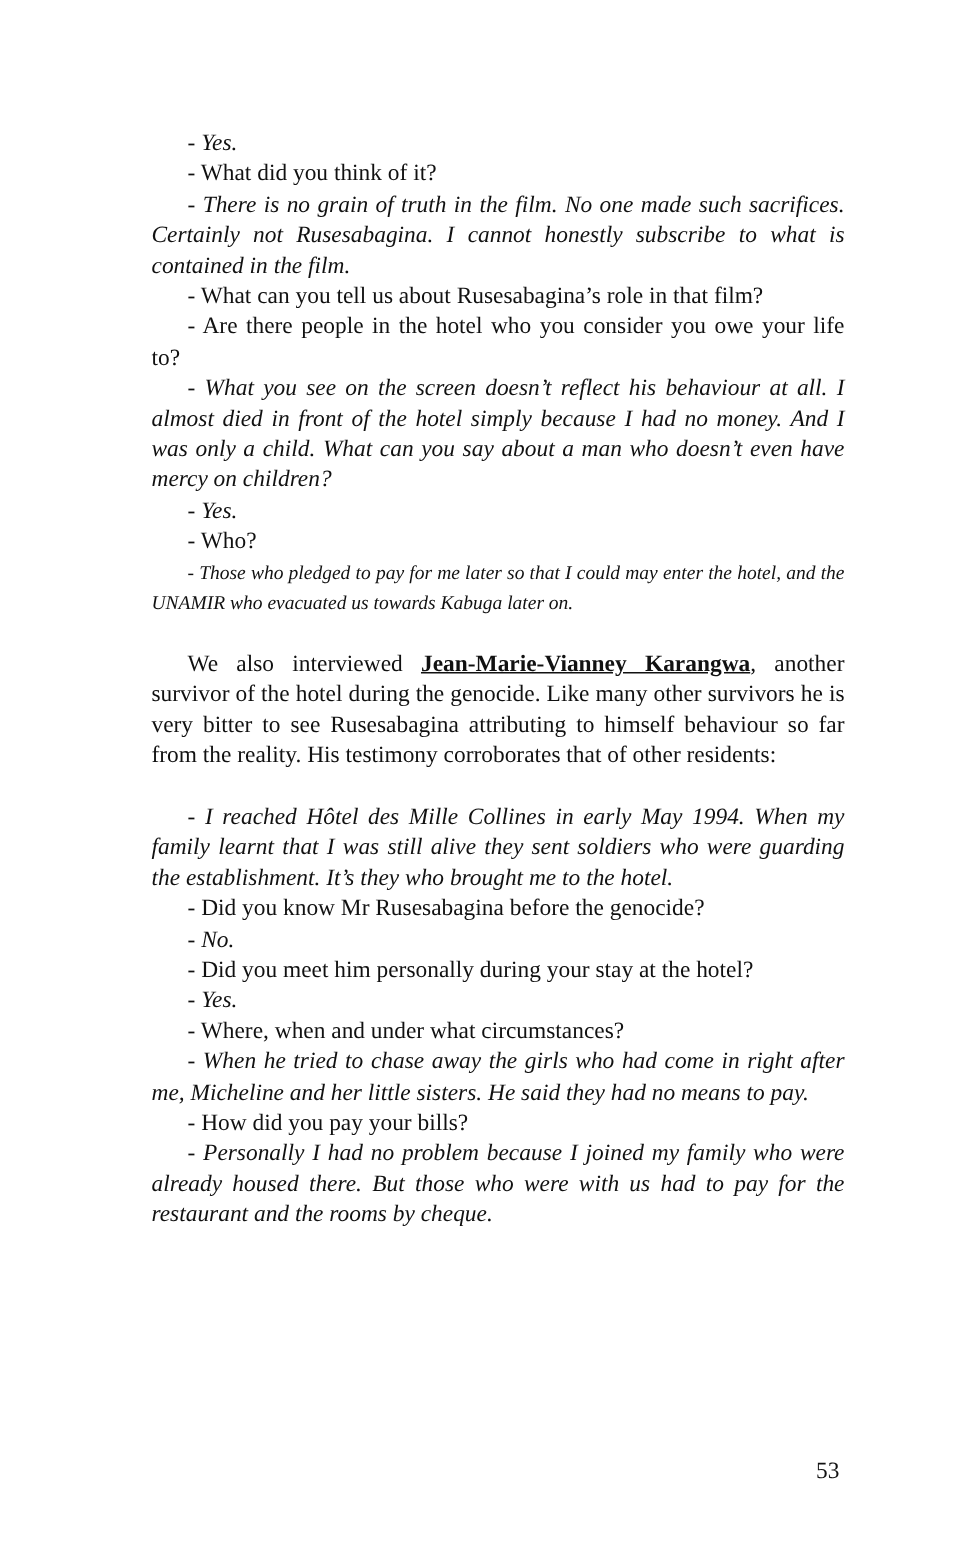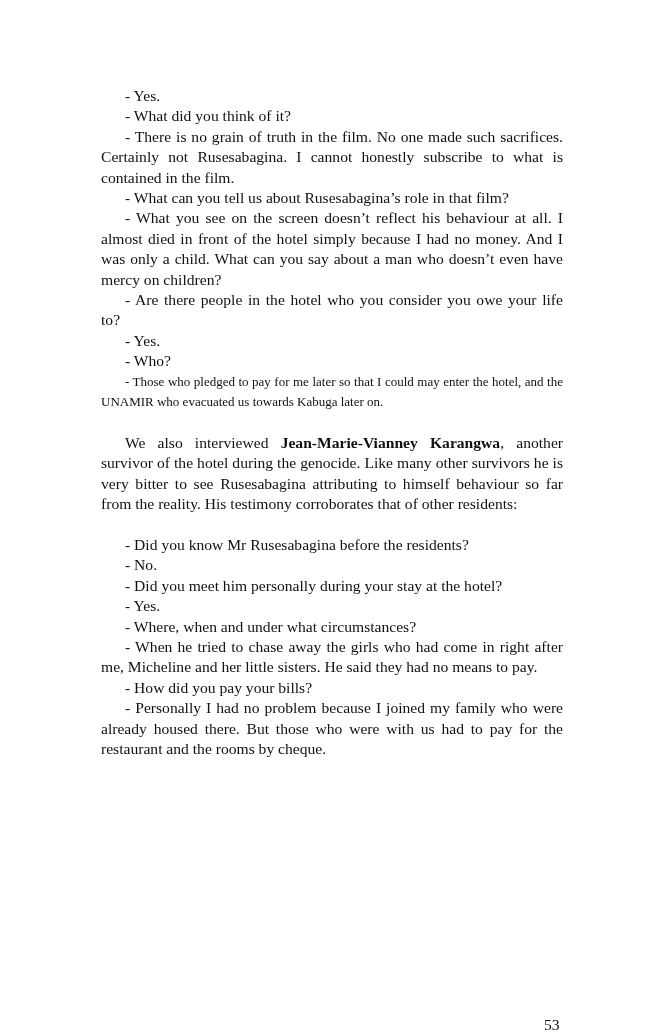--- a/index.html
+++ b/index.html
@@ -1,47 +1,48 @@
 <!DOCTYPE html>
 <html><head>
 <meta charset="utf-8">
 <style>
   html, body { margin: 0; padding: 0; background: #ffffff; }
   body { width: 650px; height: 1036px; position: relative; overflow: hidden;
          font-family: "Liberation Serif", "DejaVu Serif", serif; color: #111; }
   .page { position: absolute; left: 101px; top: 86px; width: 462px;
           font-size: 15.6px; line-height: 20.4px; text-align: justify; }
   .p { margin: 0; text-indent: 24px; }
-  .it { }
+  .it { font-style: italic; }
   .gap { height: 20.4px; }
-  .b { font-weight: bold; }
-  .pagenum { position: absolute; left: 544px; top: 1016px; font-size: 15.6px;
+  .b { font-weight: bold; text-decoration: underline; }
+  .pagenum { position: absolute; left: 544px; top: 972px; font-size: 15.6px;
              font-family: "Liberation Serif", serif; text-align: center; }
 </style>
 </head>
 <body>
 
 <div class="page">
   <p class="p it">- Yes.</p>
   <p class="p">- What did you think of it?</p>
   <p class="p it">- There is no grain of truth in the film. No one made such sacrifices. Certainly not Rusesabagina. I cannot honestly subscribe to what is contained in the film.</p>
   <p class="p">- What can you tell us about Rusesabagina’s role in that film?</p>
+  <p class="p">- Are there people in the hotel who you consider you owe your life to?</p>
   <p class="p it">- What you see on the screen doesn’t reflect his behaviour at all. I almost died in front of the hotel simply because I had no money. And I was only a child. What can you say about a man who doesn’t even have mercy on children?</p>
-  <p class="p">- Are there people in the hotel who you consider you owe your life to?</p>
   <p class="p it">- Yes.</p>
   <p class="p">- Who?</p>
   <p class="p it" style="font-size:13px;">- Those who pledged to pay for me later so that I could may enter the hotel, and the UNAMIR who evacuated us towards Kabuga later on.</p>
 
   <div class="gap"></div>
 
   <p class="p"><span>We also interviewed </span><span class="b">Jean-Marie-Vianney Karangwa</span><span>, another survivor of the hotel during the genocide. Like many other survivors he is very bitter to see Rusesabagina attributing to himself behaviour so far from the reality. His testimony corroborates that of other residents:</span></p>
 
   <div class="gap"></div>
 
-  <p class="p">- Did you know Mr Rusesabagina before the residents?</p>
+  <p class="p it">- I reached Hôtel des Mille Collines in early May 1994. When my family learnt that I was still alive they sent soldiers who were guarding the establishment. It’s they who brought me to the hotel.</p>
+  <p class="p">- Did you know Mr Rusesabagina before the genocide?</p>
   <p class="p it">- No.</p>
   <p class="p">- Did you meet him personally during your stay at the hotel?</p>
   <p class="p it">- Yes.</p>
   <p class="p">- Where, when and under what circumstances?</p>
   <p class="p it">- When he tried to chase away the girls who had come in right after me, Micheline and her little sisters. He said they had no means to pay.</p>
   <p class="p">- How did you pay your bills?</p>
   <p class="p it">- Personally I had no problem because I joined my family who were already housed there. But those who were with us had to pay for the restaurant and the rooms by cheque.</p>
 </div>
 
 <div class="pagenum">53</div>

